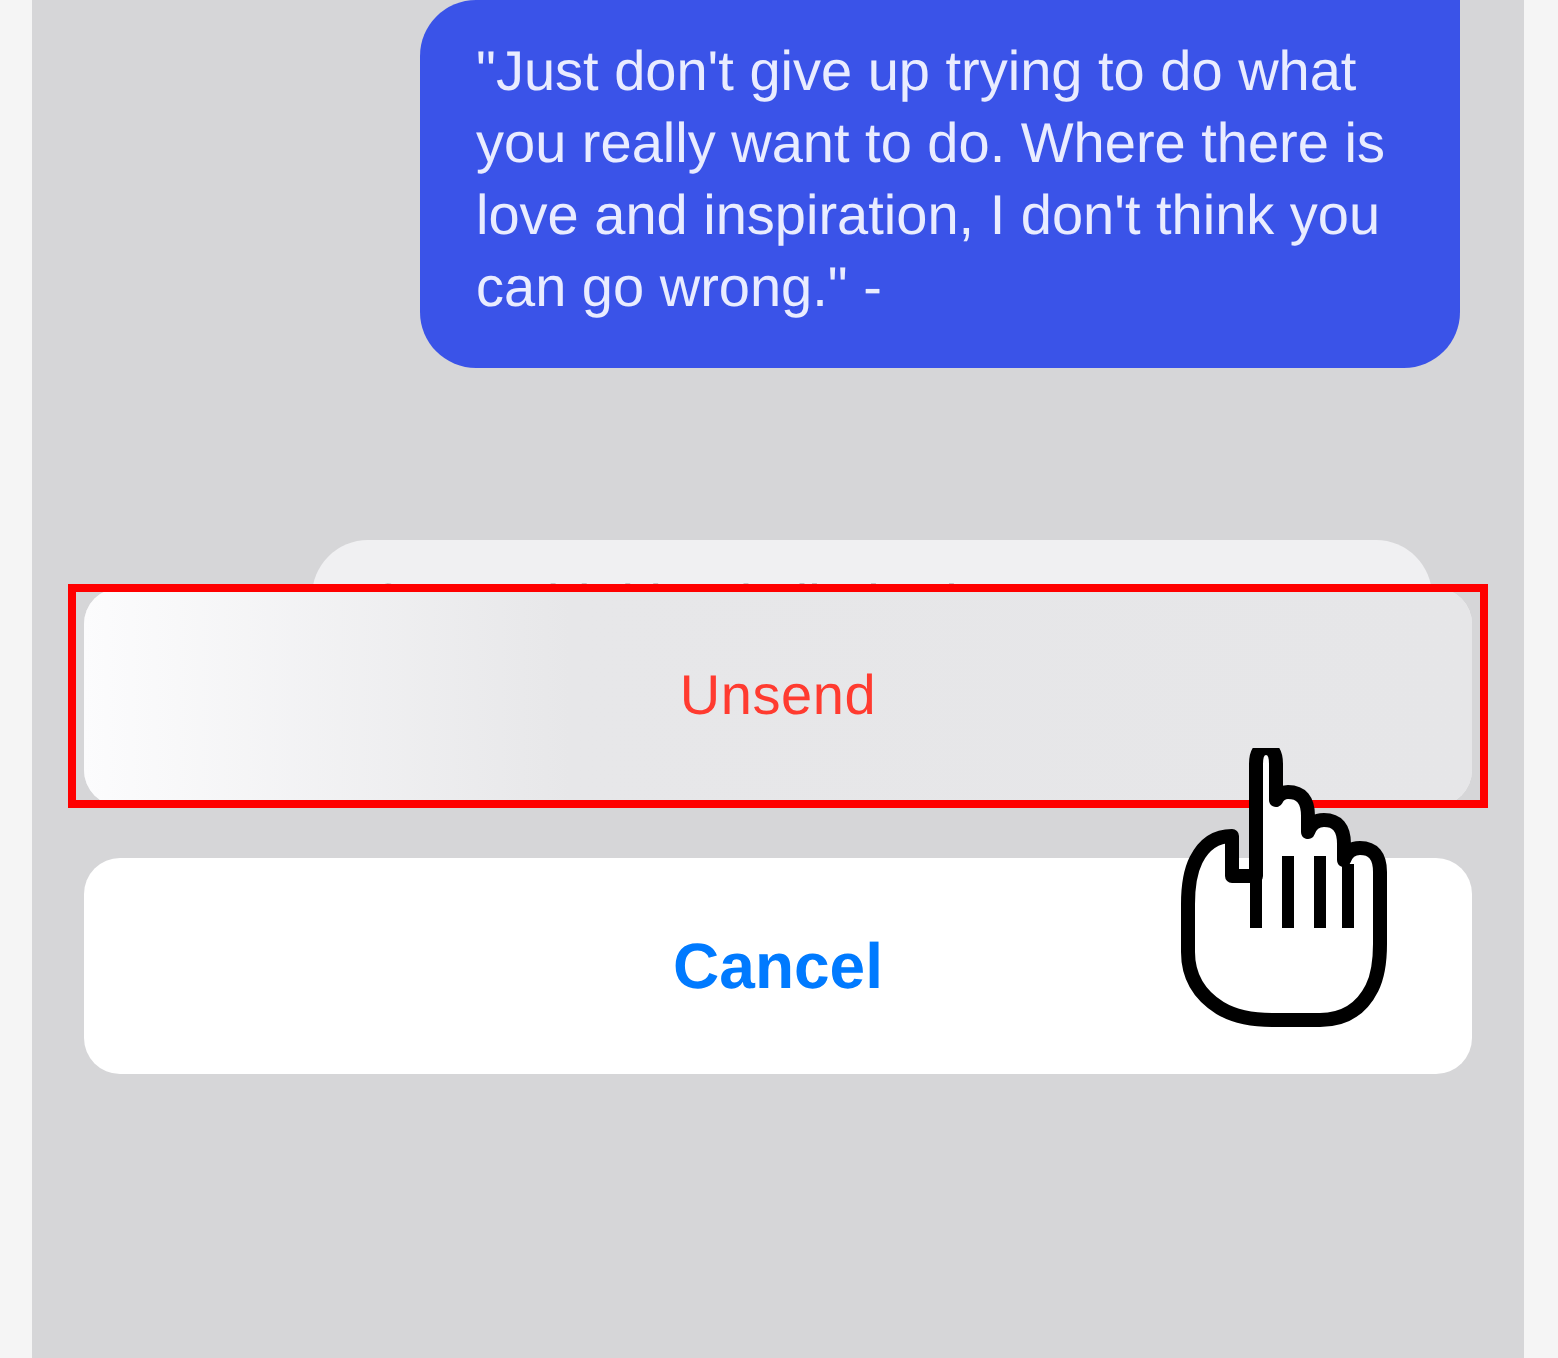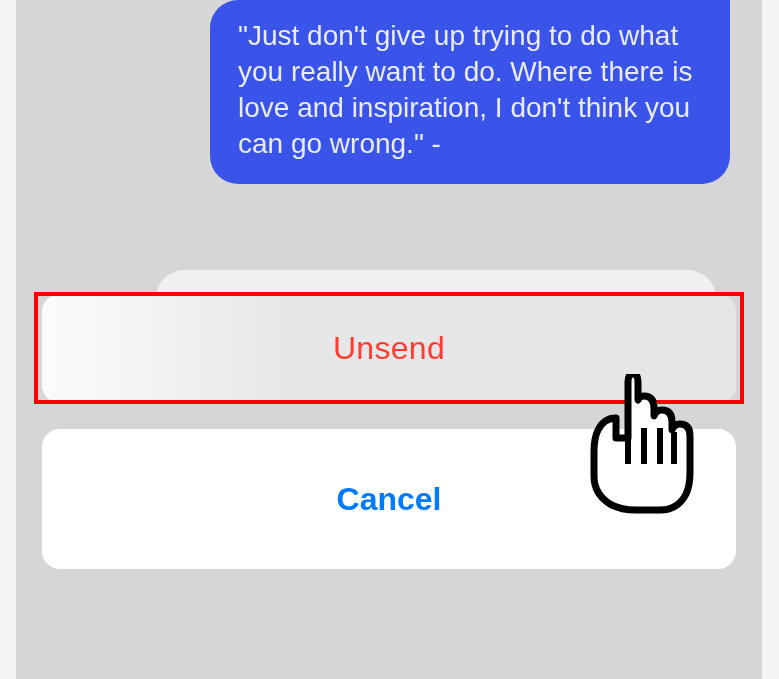--- a/index.html
+++ b/index.html
@@ -57,21 +57,21 @@
     .sheet-group {
       background: #eeeef0;
       border-radius: 18px;
       overflow: hidden;
     }
     .sheet-item {
       height: 108px;
       display: flex;
       align-items: center;
       justify-content: center;
-      font-size: 32px;
+      font-size: 28px;
       font-weight: 400;
       letter-spacing: 0.3px;
       cursor: pointer;
     }
     .sheet-item.unsend {
       color: #ff3b30;
       background: linear-gradient(90deg, #fcfcfd 0%, #e7e7e9 35%, #e6e6e8 100%);
       position: relative;
     }
     .red-highlight {
@@ -90,21 +90,21 @@
     }
     .sheet-item.copy {
       color: #007aff;
       font-weight: 500;
       background: linear-gradient(90deg, #f6f6f7 0%, #e8e8ea 100%);
     }
     .sheet-cancel {
       margin-top: 26px;
       background: #ffffff;
       border-radius: 18px;
-      height: 140px;
+      height: 108px;
       display: flex;
       align-items: center;
       justify-content: center;
       font-size: 32px;
       font-weight: 700;
       color: #007aff;
       cursor: pointer;
     }
     .cursor-icon {
       position: absolute;

